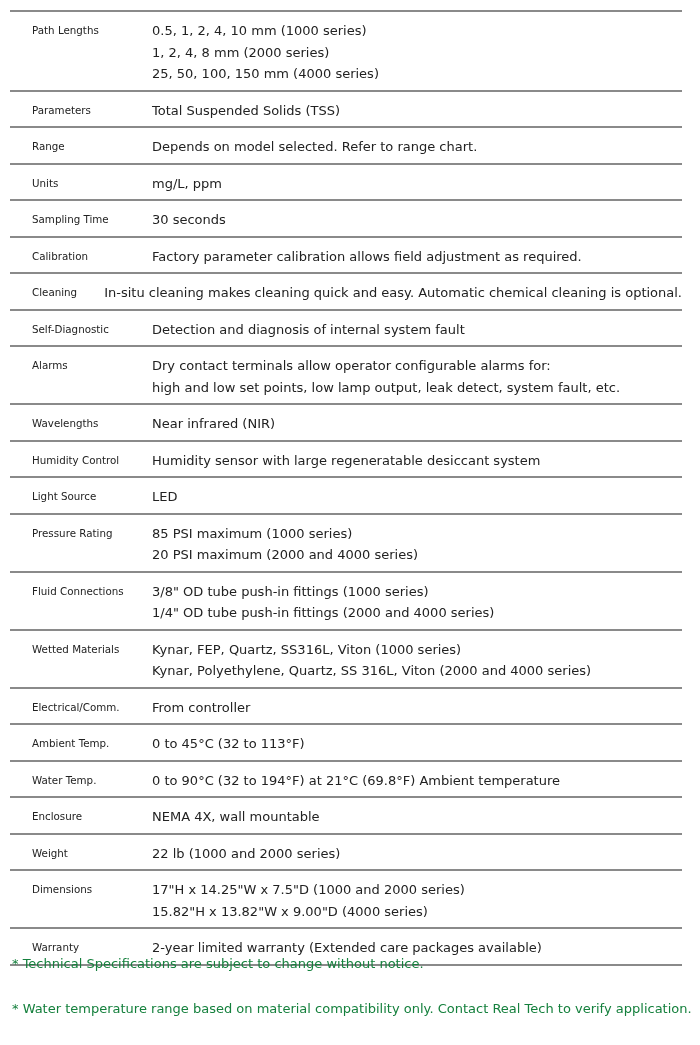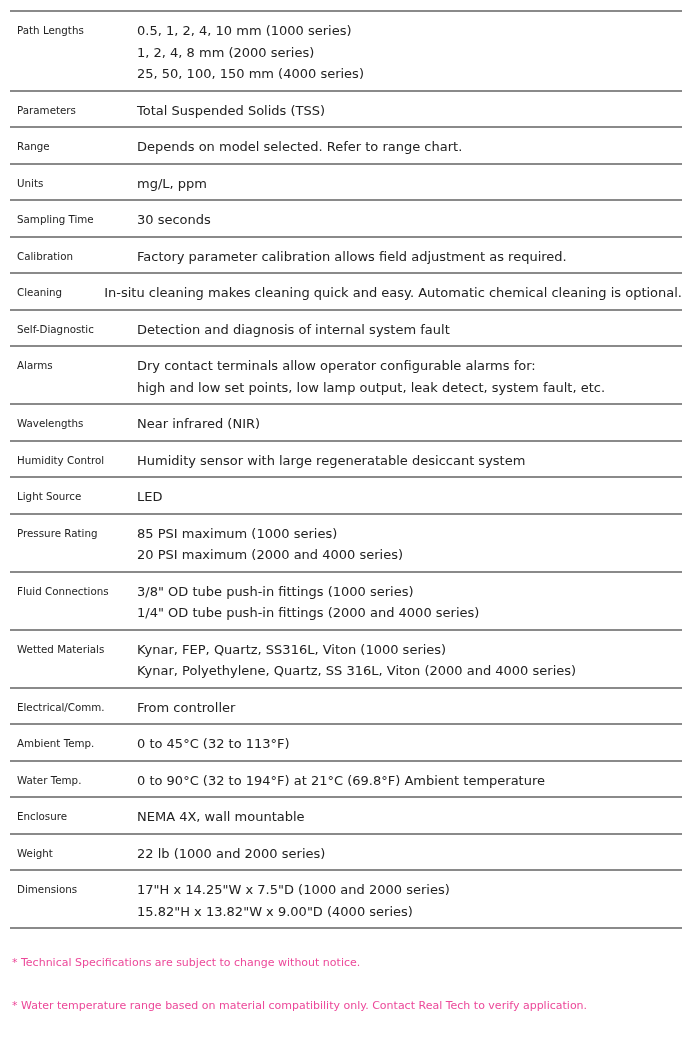--- a/index.html
+++ b/index.html
@@ -1,24 +1,24 @@
 <!DOCTYPE html>
 <html><head>
 <meta charset="utf-8">
 <style>
   html, body { margin: 0; padding: 0; background: #ffffff; }
   body { width: 700px; height: 1045px; position: relative; overflow: hidden;
          font-family: "DejaVu Sans", sans-serif; color: #222; }
   .spec-table { position: absolute; left: 10px; top: 10px; width: 672px;
                 border-top: 2px solid #8a8a8a; }
   .row { display: flex; border-bottom: 2px solid #8a8a8a; padding: 8px 0 5px 0; box-sizing: border-box; }
-  .label { width: 120px; padding-left: 7px; font-size: 10.3px; line-height: 21.5px; }
+  .label { width: 120px; padding-left: 7px; font-size: 10.3px; line-height: 21.5px; margin-left: 15px; }
   .values { flex: 1; font-size: 13px; line-height: 21.5px; }
   .values div { white-space: nowrap; }
-  .notes { position: absolute; left: 12px; top: 956px; font-size: 11px; color: #ec4899; }
+  .notes { position: absolute; left: 12px; top: 956px; font-size: 13px; color: #15803d; }
   .note { white-space: nowrap; }
   .note + .note { margin-top: 30px; }
 </style>
 </head>
 <body>
 
 <div class="spec-table" id="spec-table">
     <div class="row">
       <div class="label">Path Lengths</div>
       <div class="values">
@@ -145,18 +145,24 @@
         <div>22 lb (1000 and 2000 series)</div>
       </div>
     </div>
     <div class="row">
       <div class="label">Dimensions</div>
       <div class="values">
         <div>17"H x 14.25"W x 7.5"D (1000 and 2000 series)</div>
         <div>15.82"H x 13.82"W x 9.00"D (4000 series)</div>
       </div>
     </div>
+    <div class="row">
+      <div class="label">Warranty</div>
+      <div class="values">
+        <div>2-year limited warranty (Extended care packages available)</div>
+      </div>
+    </div>
   </div>
 
 <div class="notes">
   <div class="note">* Technical Specifications are subject to change without notice.</div>
   <div class="note">* Water temperature range based on material compatibility only. Contact Real Tech to verify application.</div>
 </div>
 
 </body></html>

